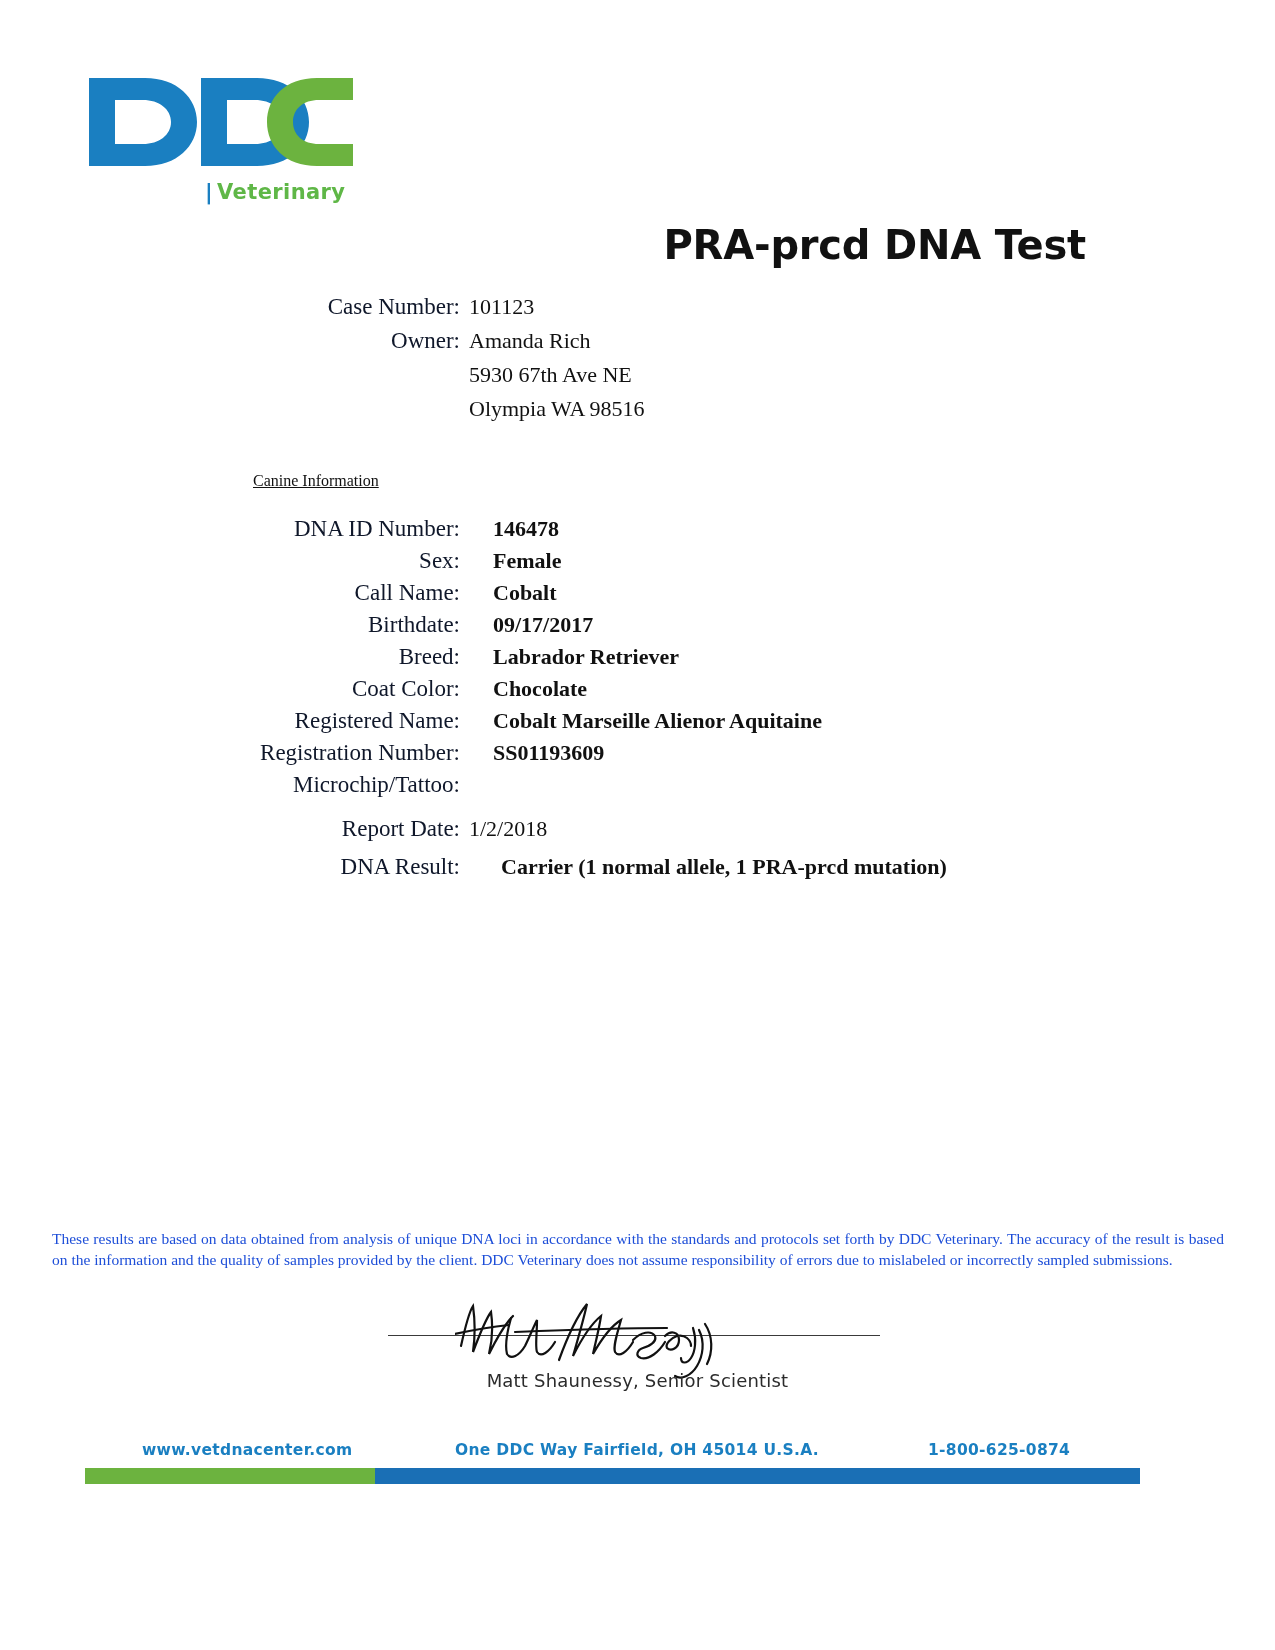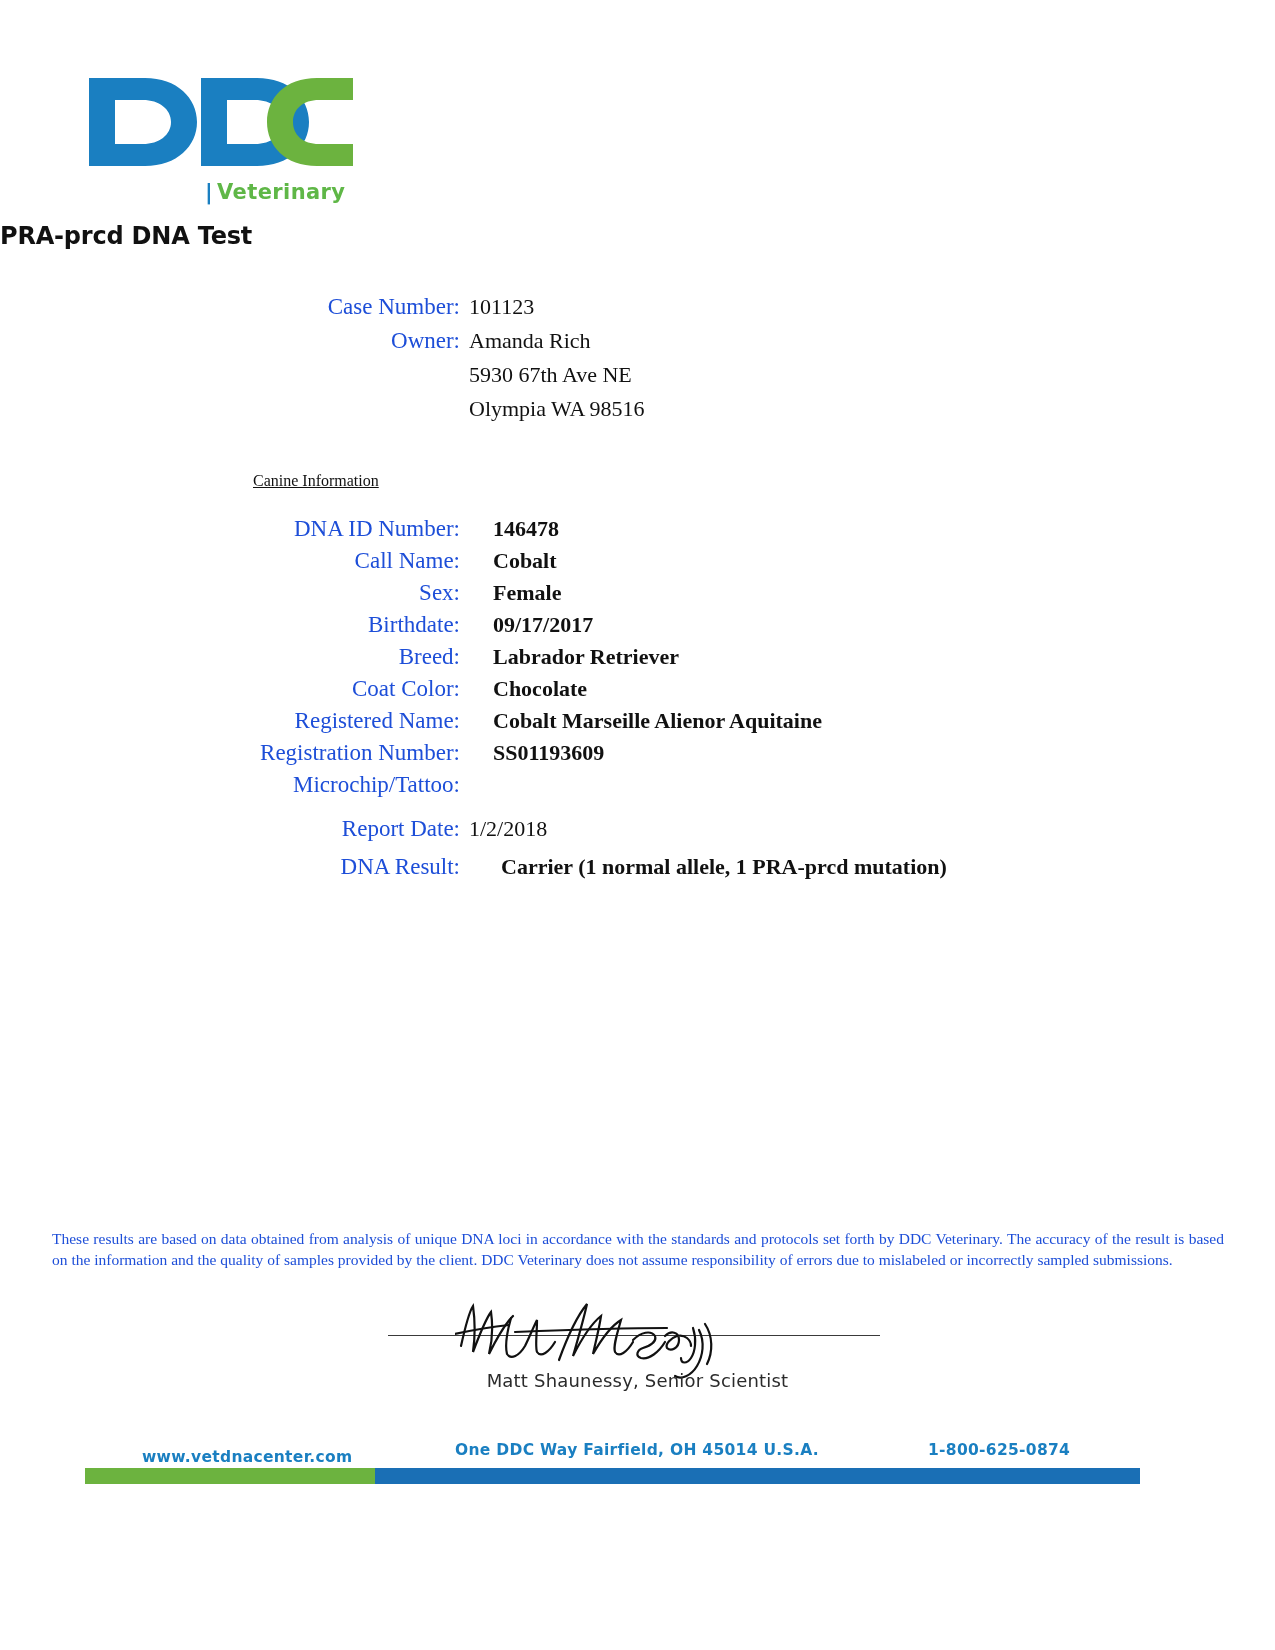--- a/index.html
+++ b/index.html
@@ -34,23 +34,23 @@
     padding-left: 120px;
   }
   .logo-sub .bar { color: #1a7fc1; padding-right: 4px; }
 
   
   .doc-title {
     position: absolute;
     top: 222px;
     left: 0;
     width: 1086px;
-    text-align: left;
+    text-align: right;
     font-family: "DejaVu Sans", sans-serif;
-    font-size: 24px;
+    font-size: 40px;
     font-weight: bold;
     color: #111;
     letter-spacing: -0.2px;
   }
 
   
   .header-info {
     position: absolute;
     top: 290px;
     left: 0;
@@ -60,21 +60,21 @@
     display: flex;
     align-items: baseline;
     line-height: 34px;
   }
   .lbl {
     width: 460px;
     text-align: right;
     padding-right: 9px;
     font-size: 23px;
     font-family: "Liberation Serif", serif;
-    color: #1d4ed8;
+    color: #0f172a;
     white-space: nowrap;
   }
   .val {
     font-size: 22px;
     font-family: "Liberation Serif", serif;
     color: #111;
     white-space: nowrap;
   }
   .val.bold { font-weight: bold; font-size: 22px; margin-left: 24px; }
 
@@ -159,21 +159,21 @@
     top: 1441px;
     left: 0;
     width: 1275px;
     height: 24px;
     font-family: "DejaVu Sans", sans-serif;
     font-size: 15.5px;
     font-weight: bold;
     color: #1a7fc1;
     letter-spacing: 0.3px;
   }
-  .footer-text .f1 { position: absolute; left: 142px; margin-top: 7px; }
+  .footer-text .f1 { position: absolute; left: 142px; }
   .footer-text .f2 { position: absolute; left: 455px; }
   .footer-text .f3 { position: absolute; left: 928px; }
 
   .footer-bar {
     position: absolute;
     top: 1468px;
     left: 85px;
     width: 1055px;
     height: 16px;
   }
@@ -228,26 +228,26 @@
 </div>
 
 <div class="section-head">Canine Information</div>
 
 <div class="canine-info">
   <div class="row">
     <div class="lbl">DNA ID Number:</div>
     <div class="val bold">146478</div>
   </div>
   <div class="row">
+    <div class="lbl">Sex:</div>
+    <div class="val bold">Female</div>
+  </div>
+  <div class="row">
     <div class="lbl">Call Name:</div>
     <div class="val bold">Cobalt</div>
-  </div>
-  <div class="row">
-    <div class="lbl">Sex:</div>
-    <div class="val bold">Female</div>
   </div>
   <div class="row">
     <div class="lbl">Birthdate:</div>
     <div class="val bold">09/17/2017</div>
   </div>
   <div class="row">
     <div class="lbl">Breed:</div>
     <div class="val bold">Labrador Retriever</div>
   </div>
   <div class="row">

